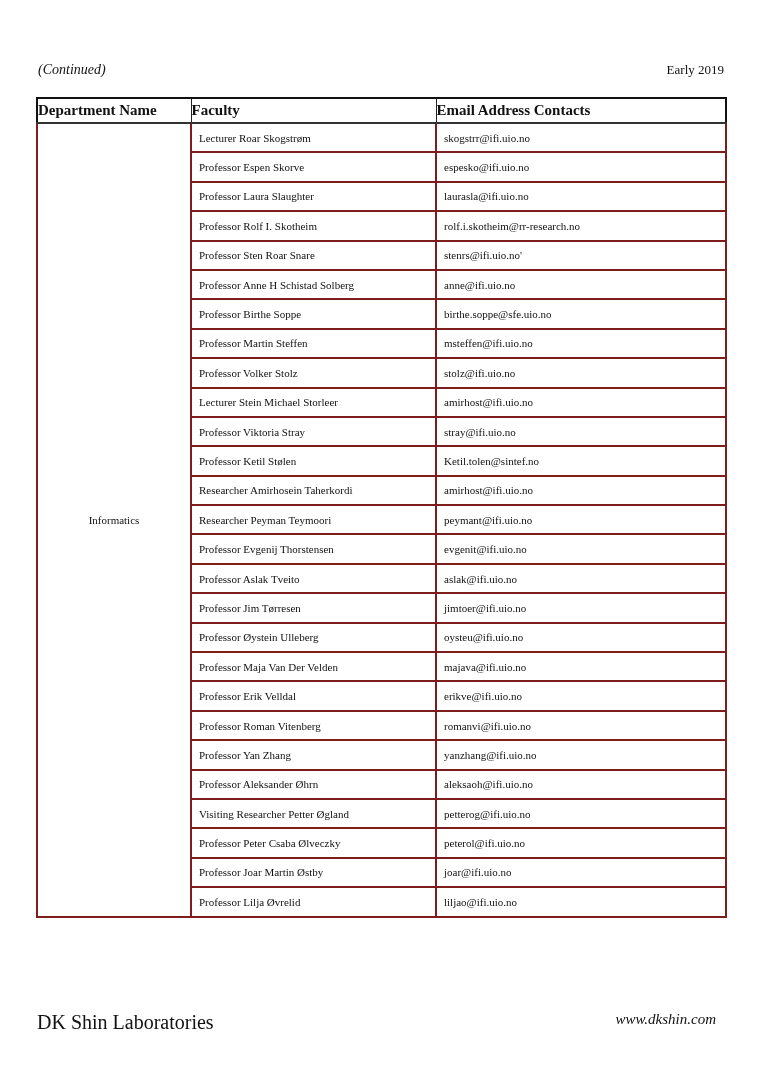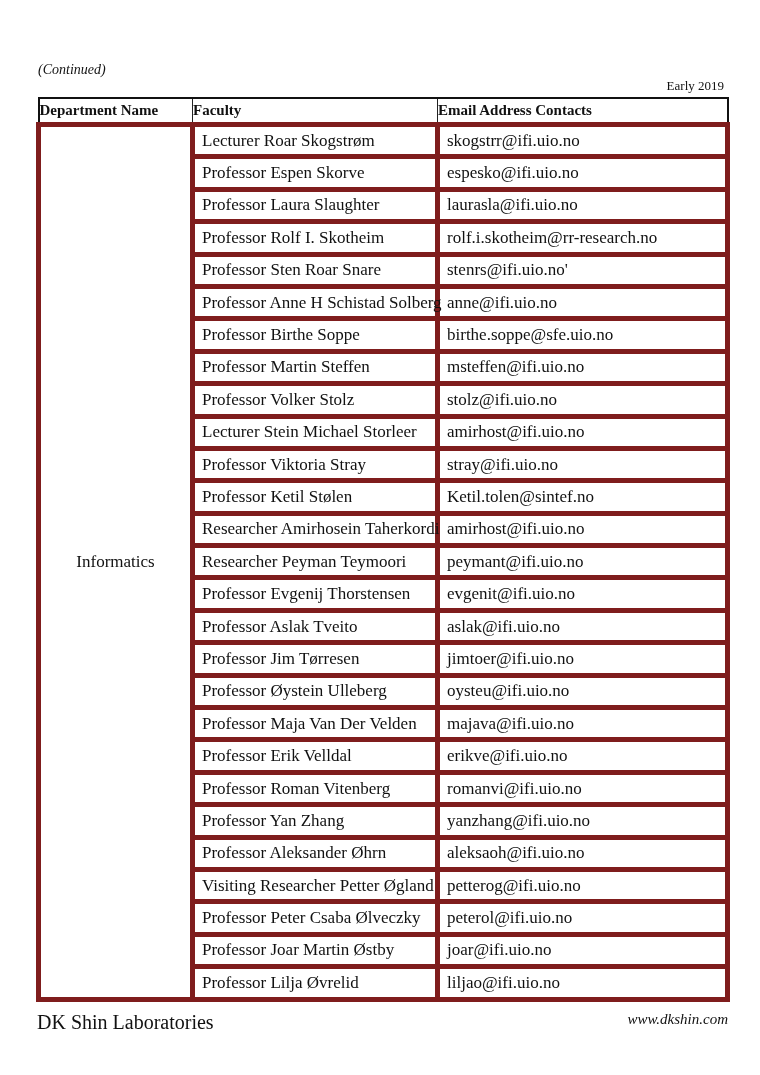--- a/index.html
+++ b/index.html
@@ -1,29 +1,29 @@
 <!DOCTYPE html>
 <html><head>
 <meta charset="utf-8">
 <style>
   html, body { margin: 0; padding: 0; background: #ffffff; }
   body { width: 760px; height: 1075px; position: relative; overflow: hidden;
          font-family: "Liberation Serif", serif; color: #111; }
   .hdr-left { position: absolute; left: 38px; top: 62px; font-size: 14px; font-style: italic; }
-  .hdr-right { position: absolute; right: 36px; top: 78px; font-size: 13px; text-align: right; }
+  .hdr-right { position: absolute; right: 36px; top: 62px; font-size: 13px; text-align: right; }
   table.contacts { position: absolute; left: 36px; top: 97px; width: 689px;
     border-collapse: collapse; border: 2px solid #111; table-layout: fixed; }
   table.contacts th { height: 23px; font-size: 15px; font-weight: bold; text-align: left;
     border: 1.5px solid #222; border-bottom: 2px solid #333; padding: 0; }
-  table.contacts td { height: 27.4px; font-size: 17px; border: 5px solid #7f1d1d;
+  table.contacts td { height: 27.4px; font-size: 11px; border: 2px solid #7f1d1d;
     padding: 0 0 0 7px; vertical-align: middle; white-space: nowrap; font-family: Liberation Serif, serif; }
   table.contacts td.dept { text-align: center; padding: 0; border-right: 1.5px solid #222; margin-top: 10px; }
   col.c1 { width: 154px; } col.c2 { width: 245px; } col.c3 { width: 290px; }
   .foot-left { position: absolute; left: 37px; top: 1011px; font-size: 20px; }
-  .foot-right { position: absolute; right: 32px; top: 1011px; font-size: 15px; font-style: italic; }
+  .foot-right { position: absolute; right: 44px; top: 1011px; font-size: 15px; font-style: italic; }
 </style>
 </head>
 <body>
 
 <div class="hdr-left">(Continued)</div>
 <div class="hdr-right">Early 2019</div>
 
 <table class="contacts">
   <colgroup>
       <col class="c1">

